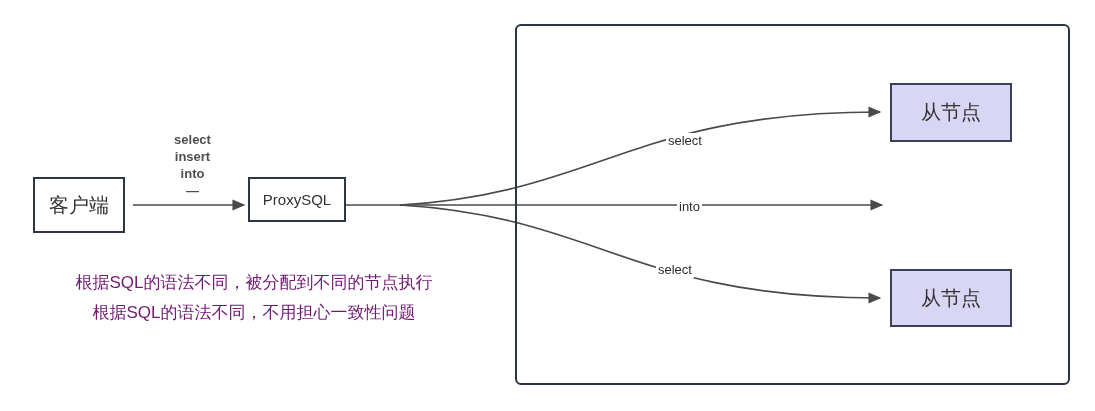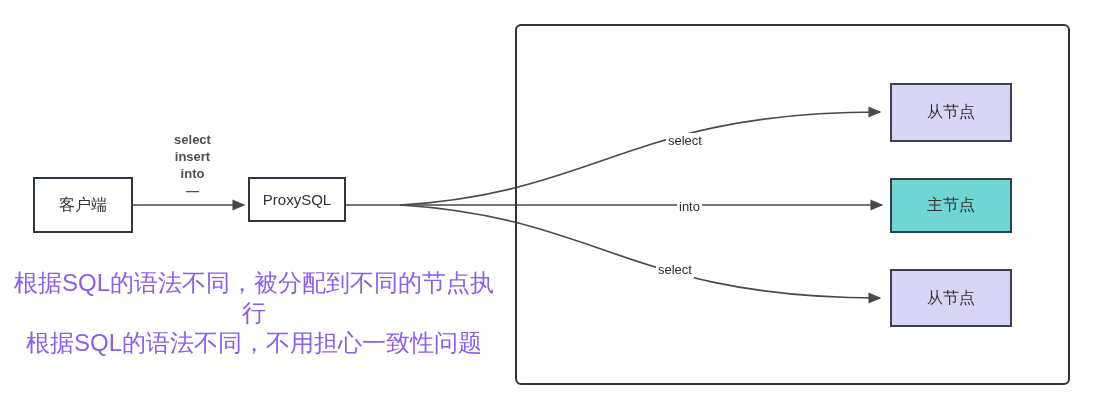--- a/index.html
+++ b/index.html
@@ -11,23 +11,23 @@
     overflow:hidden;
   }
   svg.wires{position:absolute;left:0;top:0;}
   .box{
     position:absolute;
     box-sizing:border-box;
     display:flex;align-items:center;justify-content:center;
     background:#ffffff;
     border:2px solid #2e3644;
     color:#333333;
-    font-size:16px;
+    font-size:20px;
   }
-  .client{left:33px;top:177px;width:100px;height:56px;}
+  .client{left:33px;top:177px;width:92px;height:56px;}
   .proxy{left:248px;top:177px;width:98px;height:45px;font-size:15px;}
   .group{
     position:absolute;
     left:515px;top:24px;width:555px;height:361px;
     box-sizing:border-box;
     border:2px solid #2b3442;
     border-radius:6px;
     background:transparent;
   }
   .node{left:890px;width:122px;}
@@ -53,23 +53,23 @@
     color:#2d2d2d;
     line-height:16px;
   }
   .bl-top{left:666px;top:133px;}
   .bl-mid{left:677px;top:199px;}
   .bl-bottom{left:656px;top:262px;}
   .notes{
     position:absolute;
     left:8px;top:268px;width:492px;
     text-align:center;
-    font-size:24px;
+    font-size:17px;
     line-height:30px;
-    color:#8b5cf6;
+    color:#701a75;
   }
 </style>
 </head>
 <body>
 
 <div class="stage">
 
   <svg class="wires" width="1095" height="411" viewBox="0 0 1095 411">
     <defs>
       <marker id="arrow" viewBox="0 0 10 10" refX="8.5" refY="5" markerWidth="8" markerHeight="8" orient="auto">
@@ -100,23 +100,20 @@
   </div>
 
   <div class="branch-label bl-top">select</div>
   <div class="branch-label bl-mid">into</div>
   <div class="branch-label bl-bottom">select</div>
 
   <div class="box node node-slave slave-top">
     <span>从节点</span>
   </div>
 
-  <div class="box node node-master master">
-    <span>主节点</span>
-  </div>
 
   <div class="box node node-slave slave-bottom">
     <span>从节点</span>
   </div>
 
   <div class="notes">
     <div>根据SQL的语法不同，被分配到不同的节点执行</div>
     <div>根据SQL的语法不同，不用担心一致性问题</div>
   </div>
 

